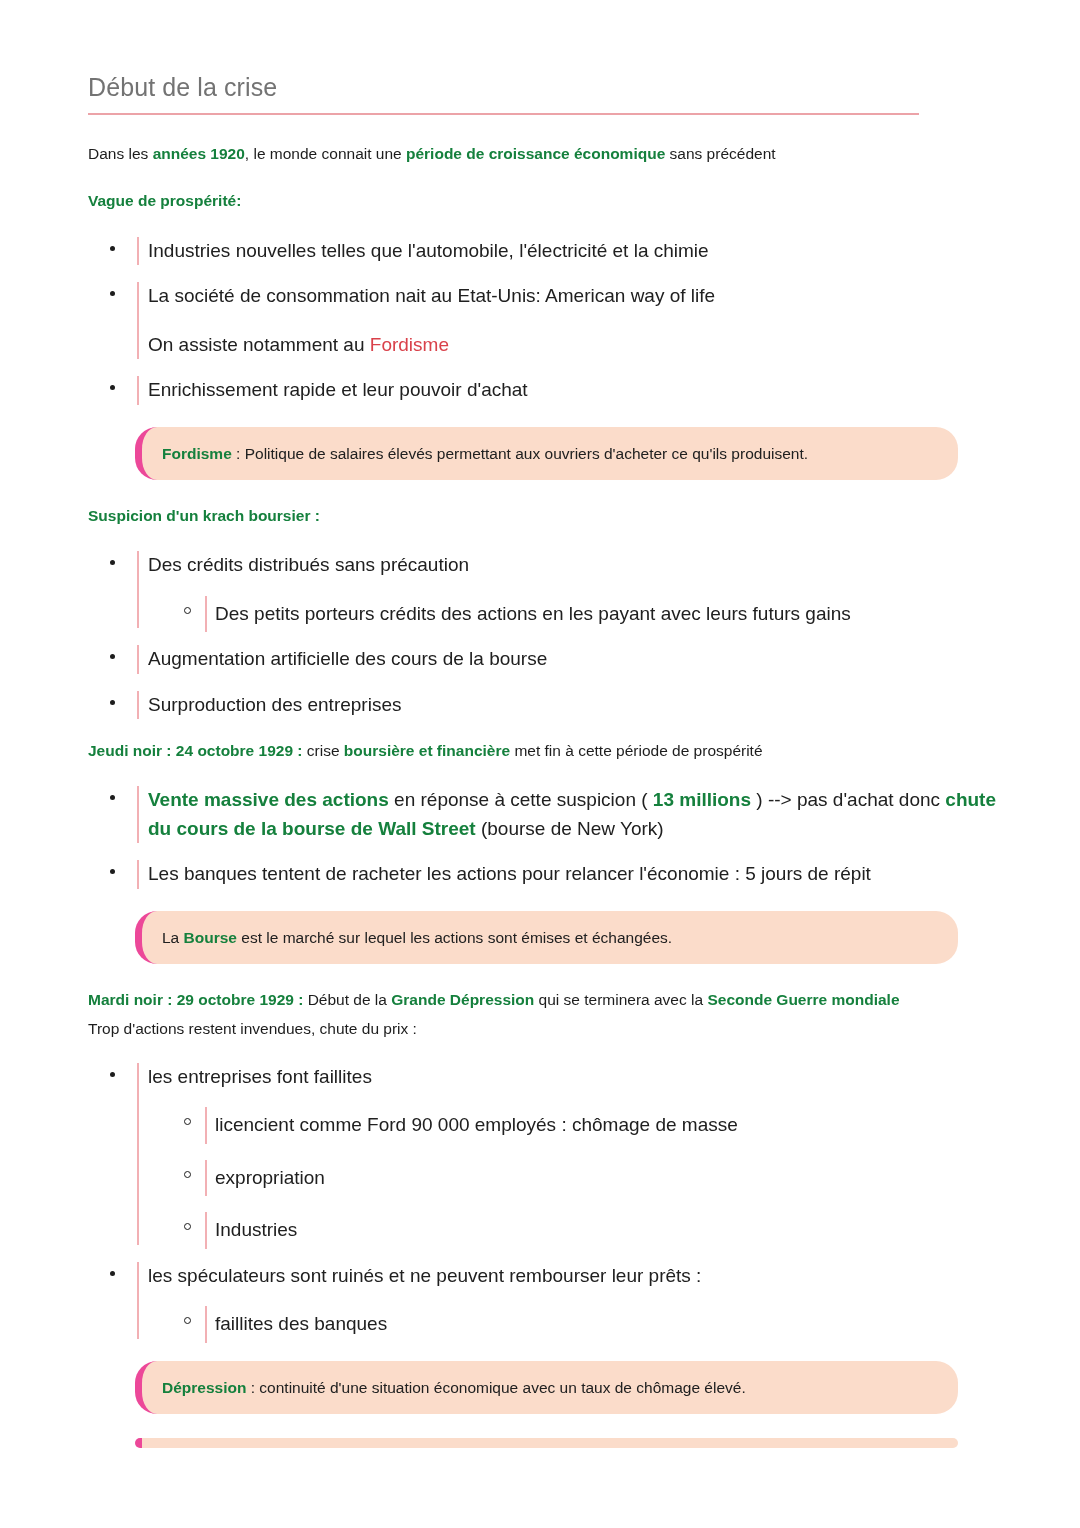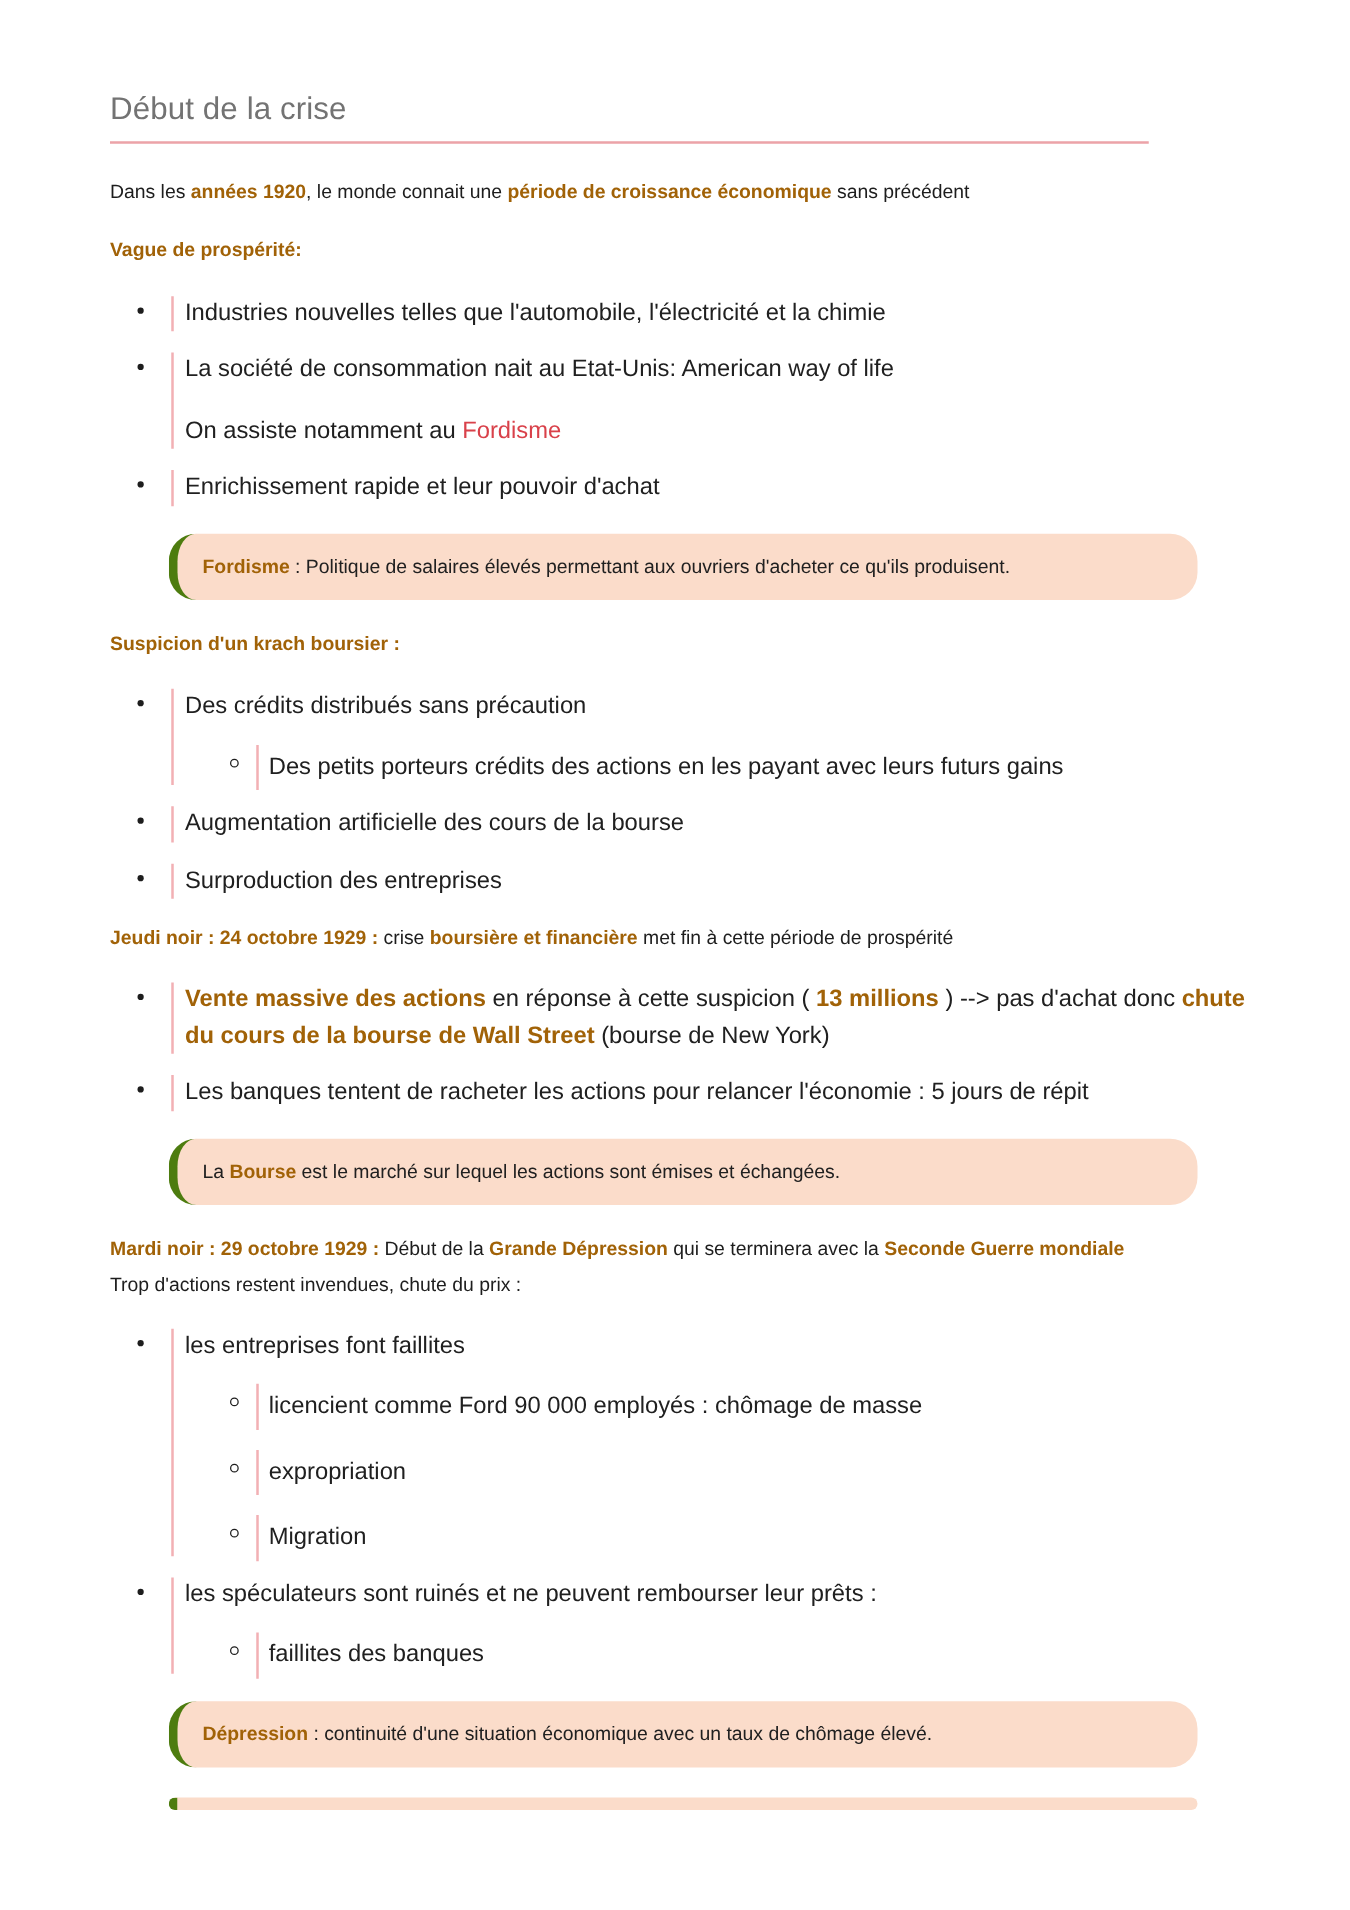--- a/index.html
+++ b/index.html
@@ -40,21 +40,21 @@
 
   
   p.para {
     font-size: 15.5px;
     line-height: 1.5;
     margin: 0 0 24px 0;
     color: #1d1d1d;
   }
   p.para.tight { margin-bottom: 6px; }
   p.para.sub   { margin-bottom: 22px; }
-  b, strong { font-weight: 700; color: #a16207; }
+  b, strong { font-weight: 700; color: #15803d; }
   .accent-word { color: #d9414a; }
 
   
   ul.lvl1 {
     list-style: none;
     margin: 0 0 20px 0;
     padding: 0 0 0 22px;
   }
   ul.lvl1 > li {
     position: relative;
@@ -114,21 +114,21 @@
     left: 21px;
     top: -4px;
     bottom: -4px;
     width: 2px;
     background: #f2b0b4;
   }
 
   
   .callout {
     background: #fbdcca;
-    border-left: 7px solid #4d7c0f;
+    border-left: 7px solid #ec4899;
     padding: 15px 0 15px 20px;
     margin: 22px 0 24px 47px;
     width: 823px;
     box-sizing: border-box;
     font-size: 15.5px;
     line-height: 1.5;
     border-radius: 22px;
   }
   .callout.stub {
     height: 10px;
@@ -218,21 +218,21 @@
         <li>
           <span class="bar"></span>
           <span class="li-text">licencient comme Ford 90 000 employés : chômage de masse</span>
         </li>
         <li>
           <span class="bar"></span>
           <span class="li-text">expropriation</span>
         </li>
         <li>
           <span class="bar"></span>
-          <span class="li-text">Migration</span>
+          <span class="li-text">Industries</span>
         </li>
       </ul>
     </li>
     <li>
       <span class="bar"></span>
       <span class="li-text">les spéculateurs sont ruinés et ne peuvent rembourser leur prêts :</span>
       <ul class="lvl2">
         <li>
           <span class="bar"></span>
           <span class="li-text">faillites des banques</span>

